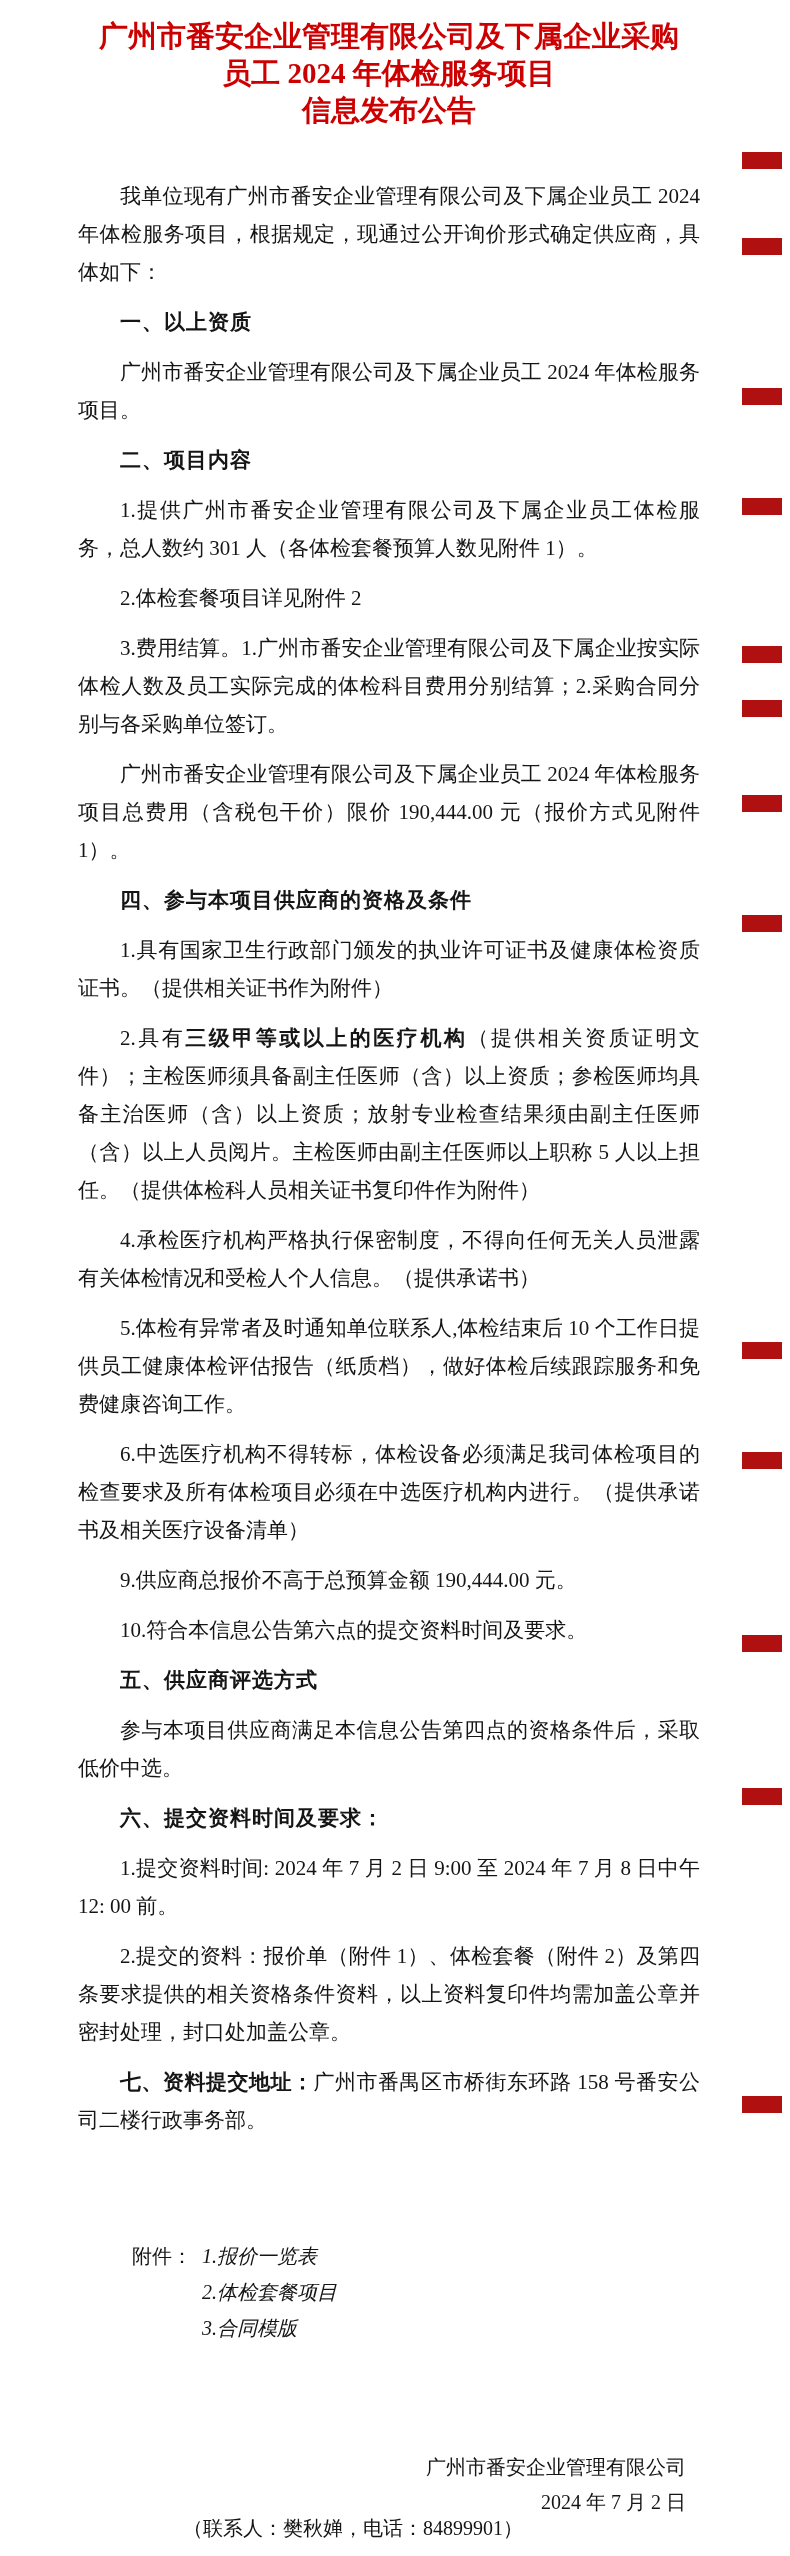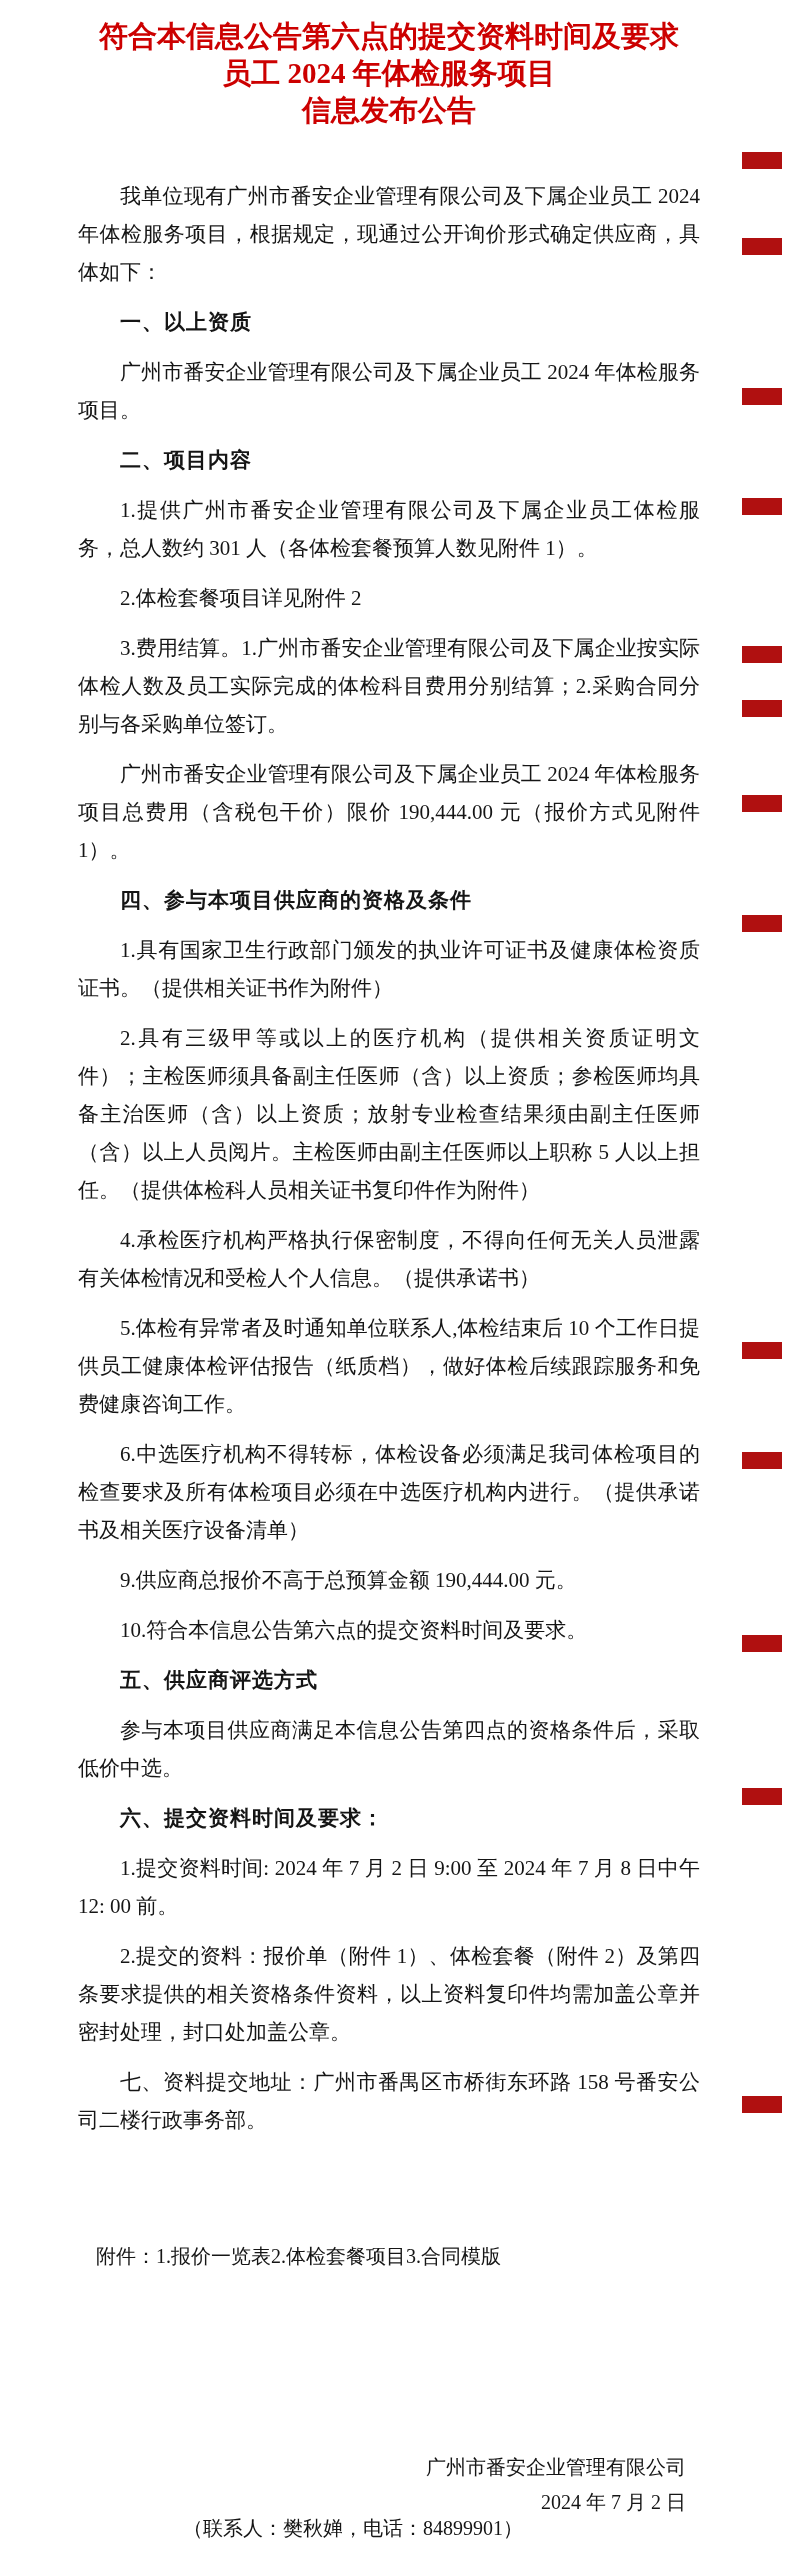--- a/index.html
+++ b/index.html
@@ -28,30 +28,30 @@
     text-align:justify;
     text-indent:42px;
     word-break:break-all;
   }
   .doc-body p.heading{
     font-weight:bold;
     font-family:"Liberation Sans","DejaVu Sans",sans-serif;
     font-size:21px;
     letter-spacing:1px;
   }
-  .bold{font-weight:normal;}
+  .bold{font-weight:bold;}
   .attachments{
     position:absolute;
     left:96px;top:2238px;
     display:flex;
     font-size:20px;
     line-height:36px;
   }
-  .attachments .att-label{white-space:nowrap;}
-  .att-items{display:flex;flex-direction:row;}
+  .attachments .att-label{white-space:nowrap;margin-left:36px;}
+  .att-items{display:flex;flex-direction:column;margin-left:10px;font-style:italic;}
   .signature{
     position:absolute;
     left:408px;top:2450px;
     width:278px;
     text-align:right;
     font-size:20px;
     line-height:35px;
   }
   .contact{
     position:absolute;
@@ -64,21 +64,21 @@
     right:8px;
     width:40px;height:17px;
   }
 </style>
 </head>
 <body>
 
 <div class="page">
   <div class="content">
     <div class="title" style="color: rgb(204, 0, 0);">
-        <div>符合本信息公告第六点的提交资料时间及要求</div>
+        <div>广州市番安企业管理有限公司及下属企业采购</div>
         <div>员工 2024 年体检服务项目</div>
         <div>信息发布公告</div>
       </div>
     <div class="doc-body">
         <p class="body"><span>我单位现有广州市番安企业管理有限公司及下属企业员工 2024 年体检服务项目，根据规定，现通过公开询价形式确定供应商，具体如下：</span></p>
         <p class="heading"><span>一、以上资质</span></p>
         <p class="body"><span>广州市番安企业管理有限公司及下属企业员工 2024 年体检服务项目。</span></p>
         <p class="heading"><span>二、项目内容</span></p>
         <p class="body"><span>1.提供广州市番安企业管理有限公司及下属企业员工体检服务，总人数约 301 人（各体检套餐预算人数见附件 1）。</span></p>
         <p class="body"><span>2.体检套餐项目详见附件 2</span></p>

